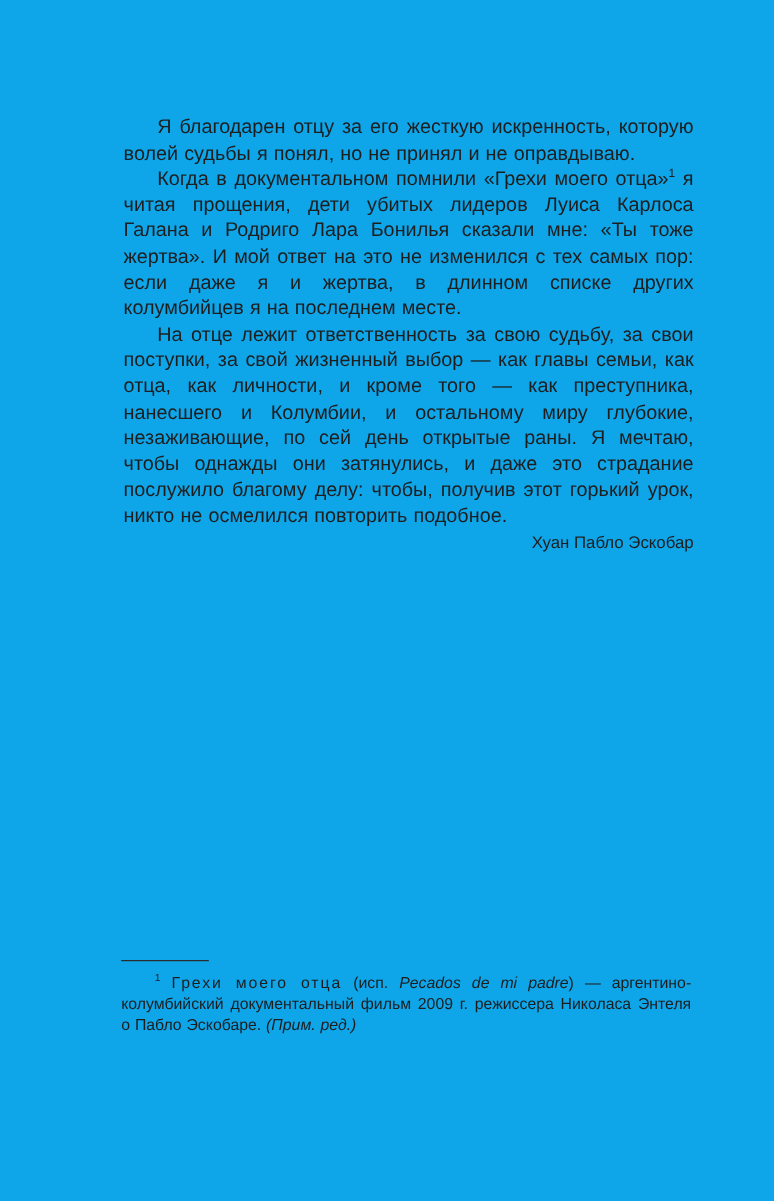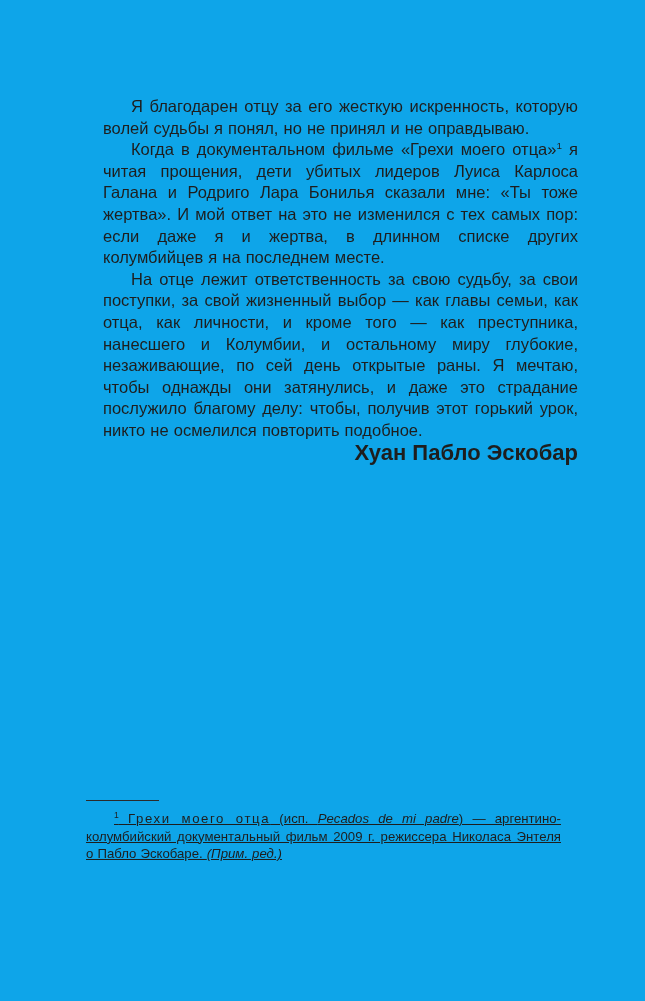--- a/index.html
+++ b/index.html
@@ -26,37 +26,36 @@
   .body-par {
     margin: 0;
     font-size: 16.5px;
     line-height: 21.6px;
     text-align: justify;
     text-indent: 28px;
     word-spacing: 0.5px;
   }
   .signature {
     margin: 0;
-    font-size: 22px;
+    font-size: 14px;
     line-height: 21.6px;
     text-align: right;
-    font-weight: bold;
+    font-weight: normal;
     text-indent: 0;
   }
   sup.note-ref {
     font-size: 0.6em;
     line-height: 0;
     vertical-align: super;
   }
   .footnote {
     position: absolute;
-    left: 86px;
+    left: 101px;
     top: 800px;
     width: 475px;
-    text-decoration: underline;
   }
   .footnote-rule {
     width: 73px;
     height: 0;
     border-top: 1.5px solid #2b2b2b;
     margin: 0 0 9px 0;
   }
   .footnote-text {
     margin: 0;
     font-size: 13.2px;
@@ -78,21 +77,21 @@
 </head>
 <body>
 
 <div class="page">
 
   <div class="text-block">
 
     <p class="body-par">Я благодарен отцу за его жесткую искренность, которую волей судьбы я понял, но не принял и не оправдываю.</p>
 
     <p class="body-par">
-      <span>Когда в документальном фильме «Грехи моего отца»</span><sup class="note-ref">1</sup><span> я читая прощения, дети убитых лидеров Луиса Карлоса Галана и Родриго Лара Бонилья сказали мне: «Ты тоже жертва». И мой ответ на это не изменился с тех самых пор: если даже я и жертва, в длинном списке других колумбийцев я на последнем месте.</span>
+      <span>Когда в документальном помнили «Грехи моего отца»</span><sup class="note-ref">1</sup><span> я читая прощения, дети убитых лидеров Луиса Карлоса Галана и Родриго Лара Бонилья сказали мне: «Ты тоже жертва». И мой ответ на это не изменился с тех самых пор: если даже я и жертва, в длинном списке других колумбийцев я на последнем месте.</span>
     </p>
 
     <p class="body-par">На отце лежит ответственность за свою судьбу, за свои поступки, за свой жизненный выбор — как главы семьи, как отца, как личности, и кроме того — как преступника, нанесшего и Колумбии, и остальному миру глубокие, незаживающие, по сей день открытые раны. Я мечтаю, чтобы однажды они затянулись, и даже это страдание послужило благому делу: чтобы, получив этот горький урок, никто не осмелился повторить подобное.</p>
 
 
 
 
     <p class="signature">Хуан Пабло Эскобар</p>
 
   </div>

